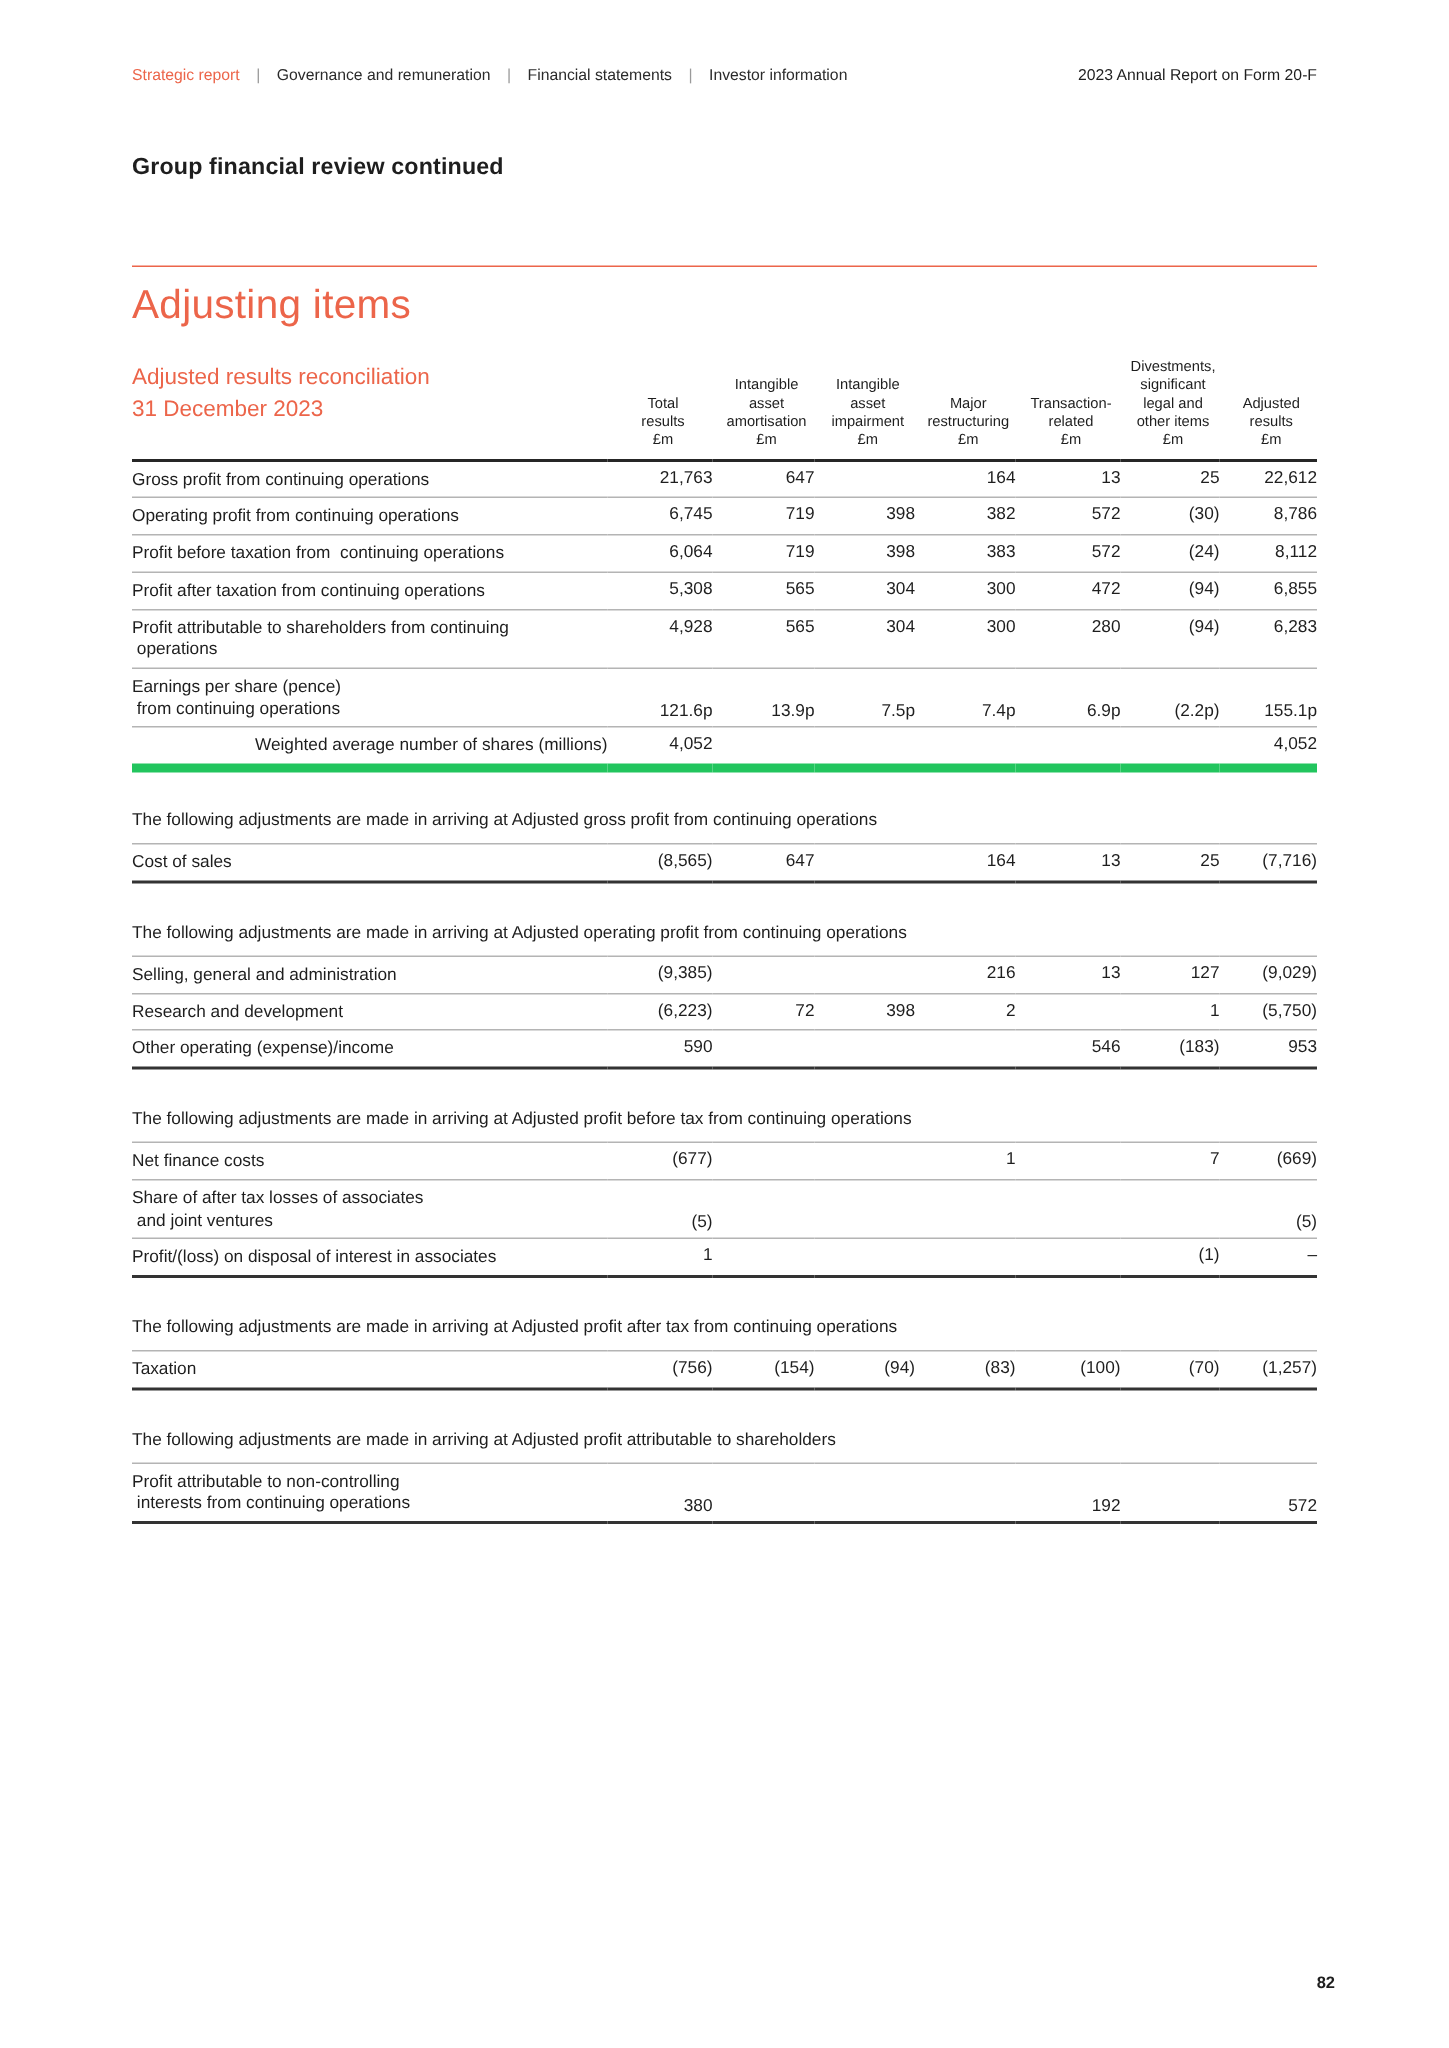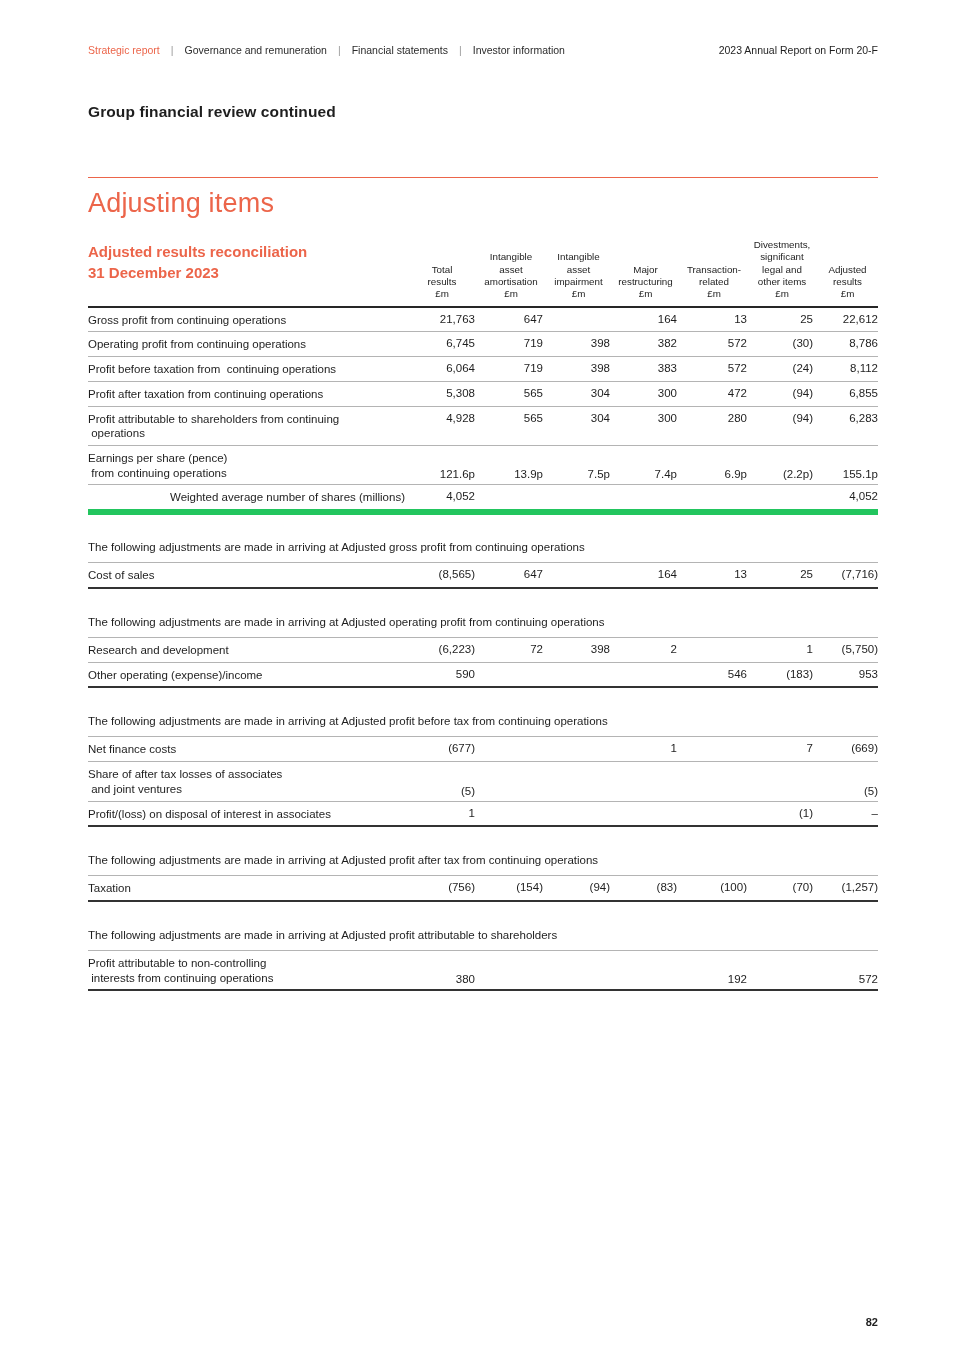--- a/index.html
+++ b/index.html
@@ -35,35 +35,35 @@
   table.fin td:nth-child(6){ width:70px; }
   table.fin td:nth-child(7){ width:66px; }
   table.fin td:nth-child(8){ width:65px; }
 
   table.recon { margin-top:20px; }
   .recon thead td {
     vertical-align:bottom; text-align:center; font-size:9.8px; line-height:1.26;
     padding:0 0 5px 4px; border-bottom:2px solid #262626; white-space:pre-line;
   }
   .recon thead td.recon-heading {
-    text-align:left; vertical-align:top; font-size:15px; font-weight:700;
+    text-align:left; vertical-align:top; font-size:15px; font-weight:400;
     color:var(--accent); line-height:1.4; padding:2px 0 0 0; white-space:pre-line;
   }
   .fin tbody td { font-size:11.5px; padding:5px 0 4px 4px; border-bottom:1px solid var(--rule-light); vertical-align:top; }
   .fin tbody td.c-label { padding-left:0; white-space:pre-wrap; line-height:1.28; }
   .fin tbody td.c-num { text-align:right; }
   .fin tbody tr.v-bottom td.c-num { vertical-align:bottom; }
   .recon tbody tr:last-child td { border-bottom:6px solid #22c55e;text-align:right; }
 
   .section-heading { font-size:11.5px; margin:27px 0 9px 0; }
   .section-heading.first { margin-top:26px; }
   table.section-table { border-top:1px solid var(--rule-light); }
   .section-table tbody tr:last-child td { border-bottom:2px solid var(--rule-dark); }
 
-  .page-number { position:absolute; top:1316px; right:88px; font-size:11px; font-weight:700; color:#1e1e1e; }
+  .page-number { position:absolute; top:1316px; right:76px; font-size:11px; font-weight:700; color:#1e1e1e; }
 </style>
 </head>
 <body>
 
 <div class="content">
 
   <div class="top-nav">
     <span class="nav-item accent">Strategic report</span>
     <span class="nav-sep">|</span>
     <span class="nav-item">Governance and remuneration</span>
@@ -201,20 +201,30 @@
           <td class="c-num">25</td>
           <td class="c-num">(7,716)</td>
         </tr>
       </tbody>
   </table>
 
   <p class="section-heading">The following adjustments are made in arriving at Adjusted operating profit from continuing operations</p>
   <table class="fin section-table">
     <tbody>
         <tr>
+          <td class="c-label">Selling, general and administration</td>
+          <td class="c-num">(9,385)</td>
+          <td class="c-num"></td>
+          <td class="c-num"></td>
+          <td class="c-num">216</td>
+          <td class="c-num">13</td>
+          <td class="c-num">127</td>
+          <td class="c-num">(9,029)</td>
+        </tr>
+        <tr>
           <td class="c-label">Research and development</td>
           <td class="c-num">(6,223)</td>
           <td class="c-num">72</td>
           <td class="c-num">398</td>
           <td class="c-num">2</td>
           <td class="c-num"></td>
           <td class="c-num">1</td>
           <td class="c-num">(5,750)</td>
         </tr>
         <tr>

